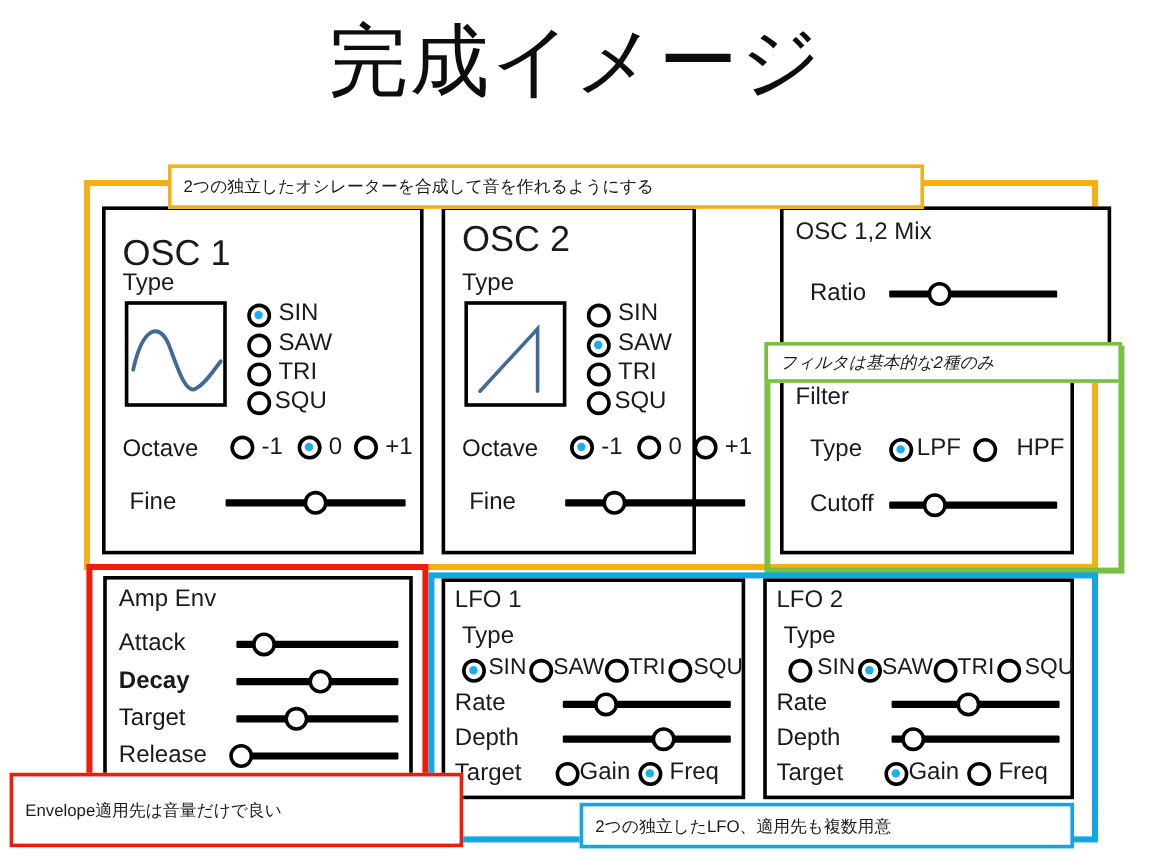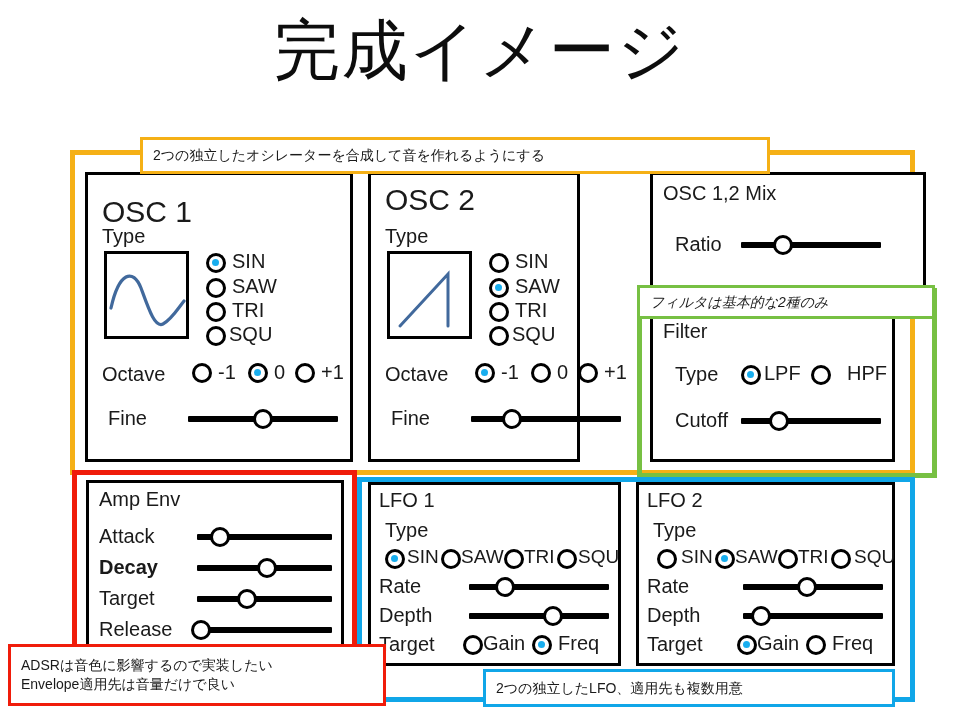--- a/index.html
+++ b/index.html
@@ -327,19 +327,18 @@
 
 <div class="note note-orange" style="left:140px; top:137px; width:630px; height:37px;">
   <span class="line">2つの独立したオシレーターを合成して音を作れるようにする</span>
 </div>
 
 <div class="note note-green" style="left:637px; top:285px; width:298px; height:34px;font-style:italic;">
   <span class="line">フィルタは基本的な2種のみ</span>
 </div>
 
 <div class="note note-red" style="left:8px; top:644px; width:378px; height:62px;">
-  <span class="line">ADSRは音色に影響するので実装したい</span>
   <span class="line">Envelope適用先は音量だけで良い</span>
 </div>
 
 <div class="note note-blue" style="left:483px; top:669px; width:412px; height:38px;">
   <span class="line">2つの独立したLFO、適用先も複数用意</span>
 </div>
 
 </body></html>

